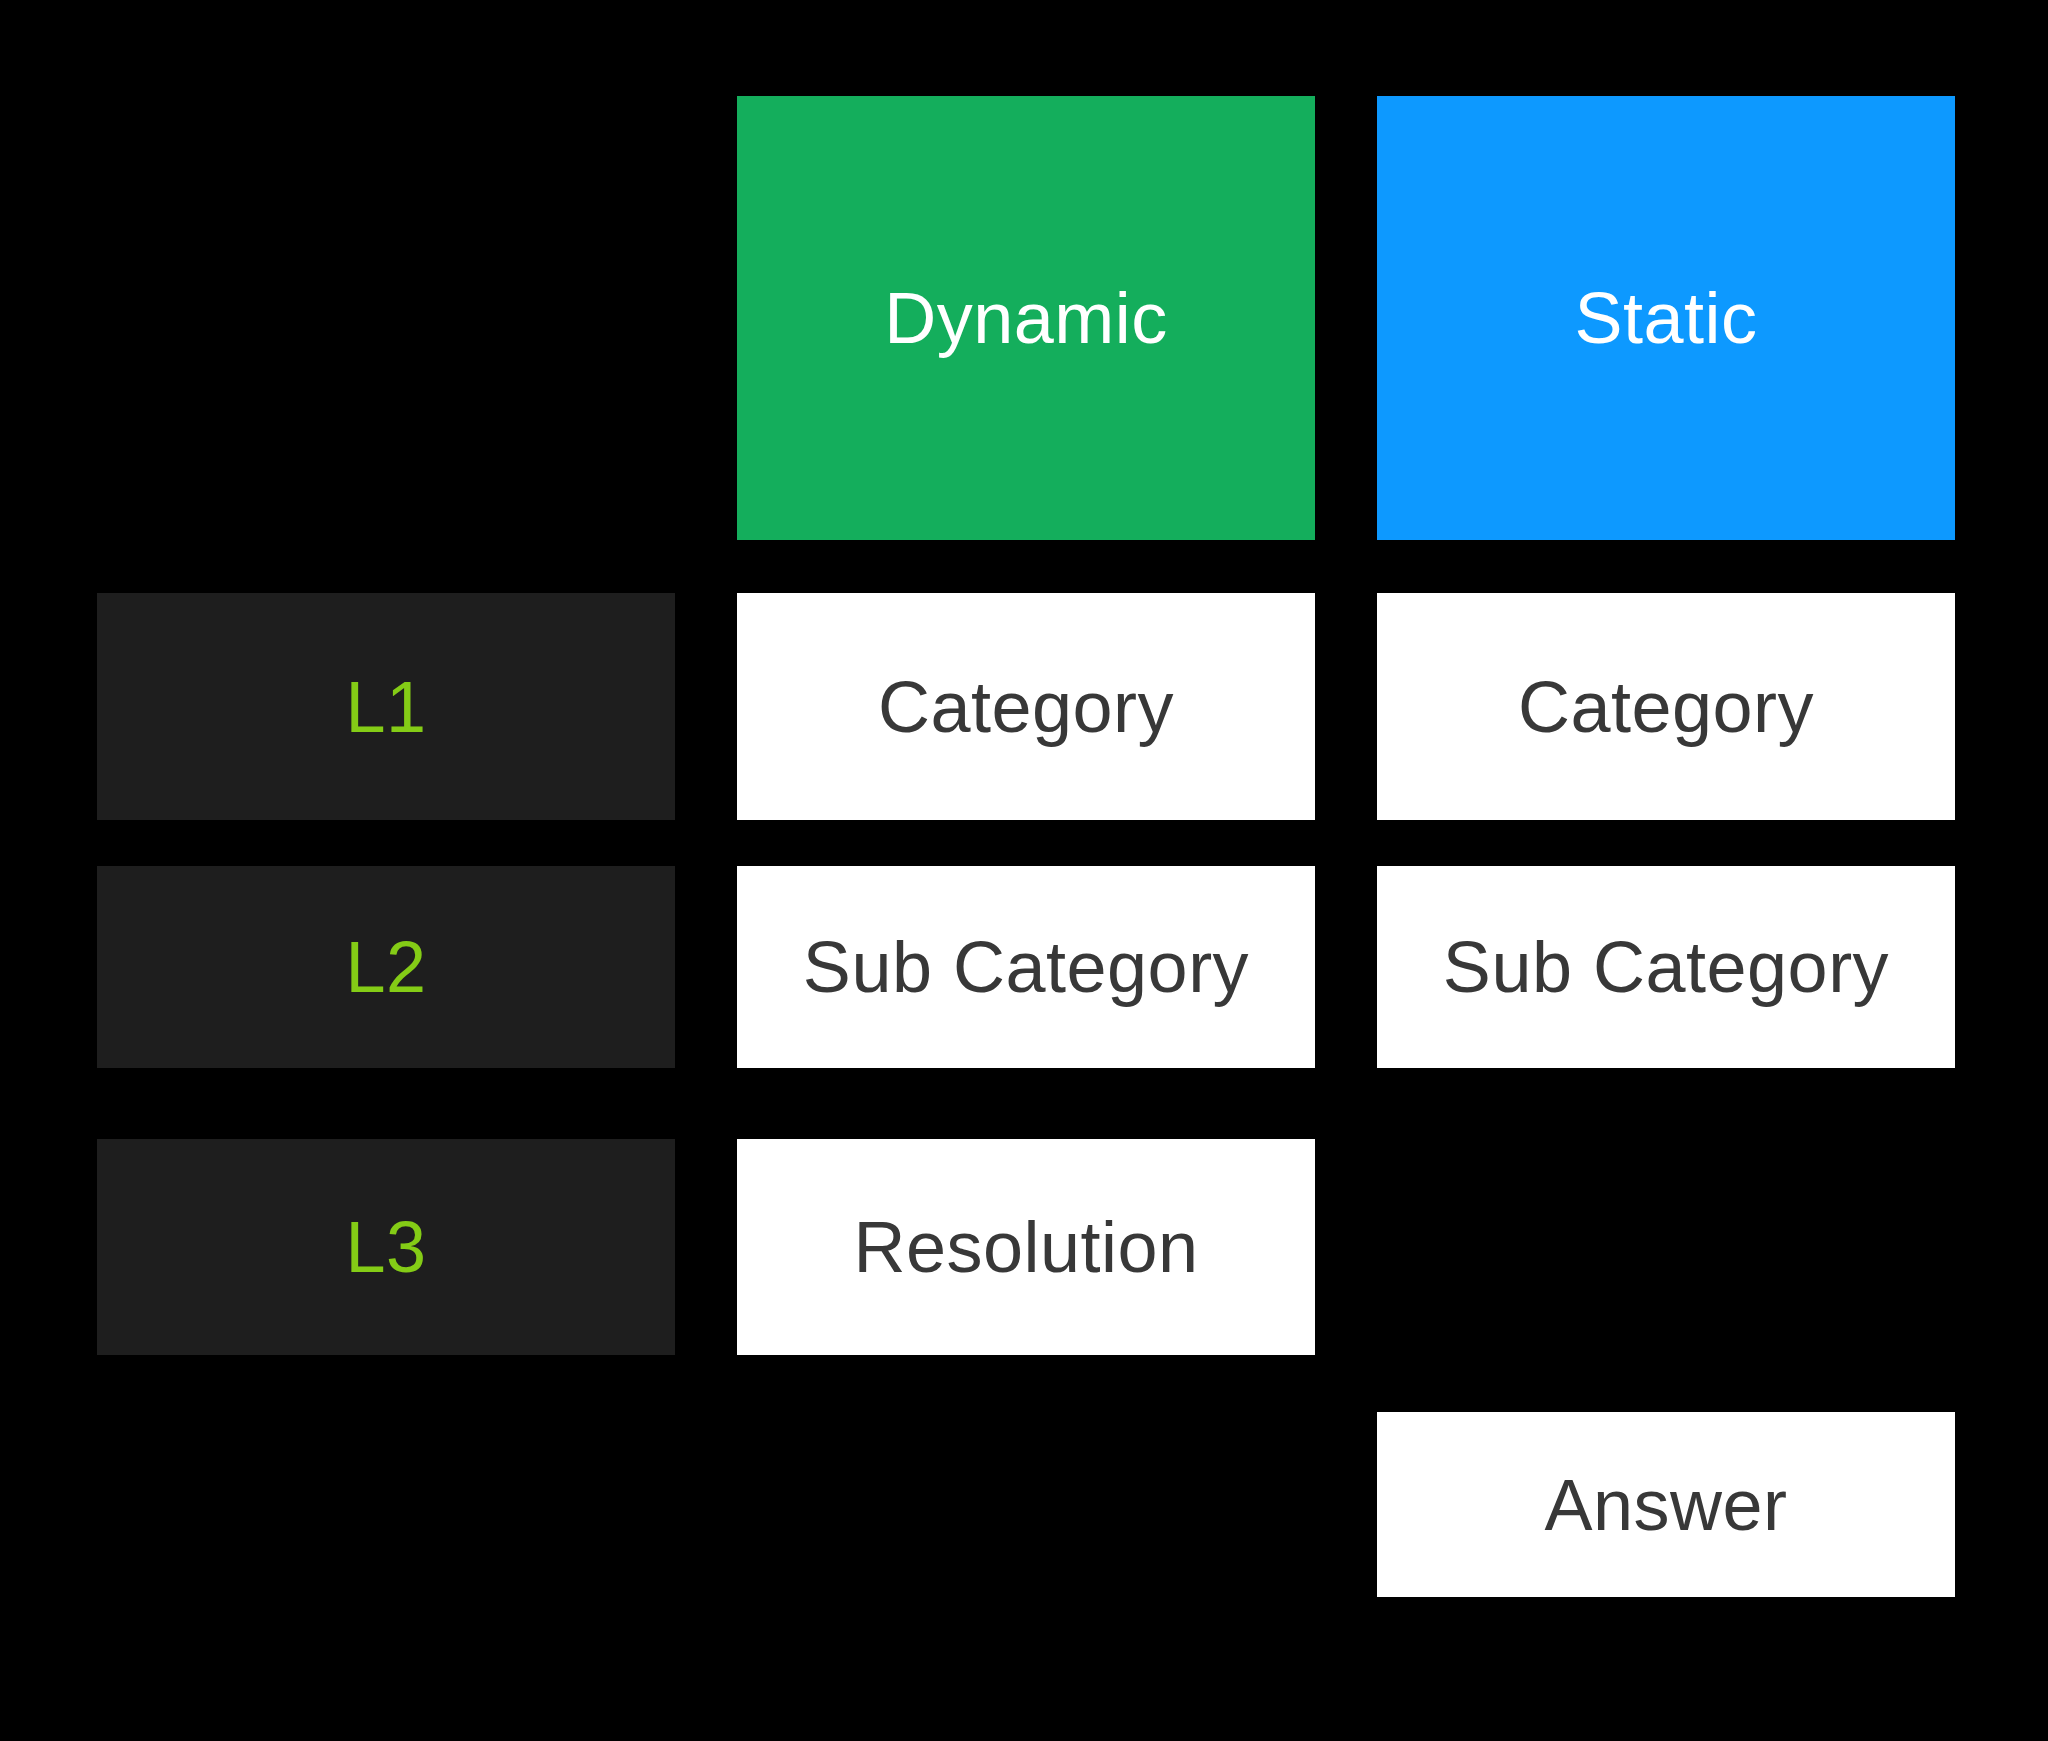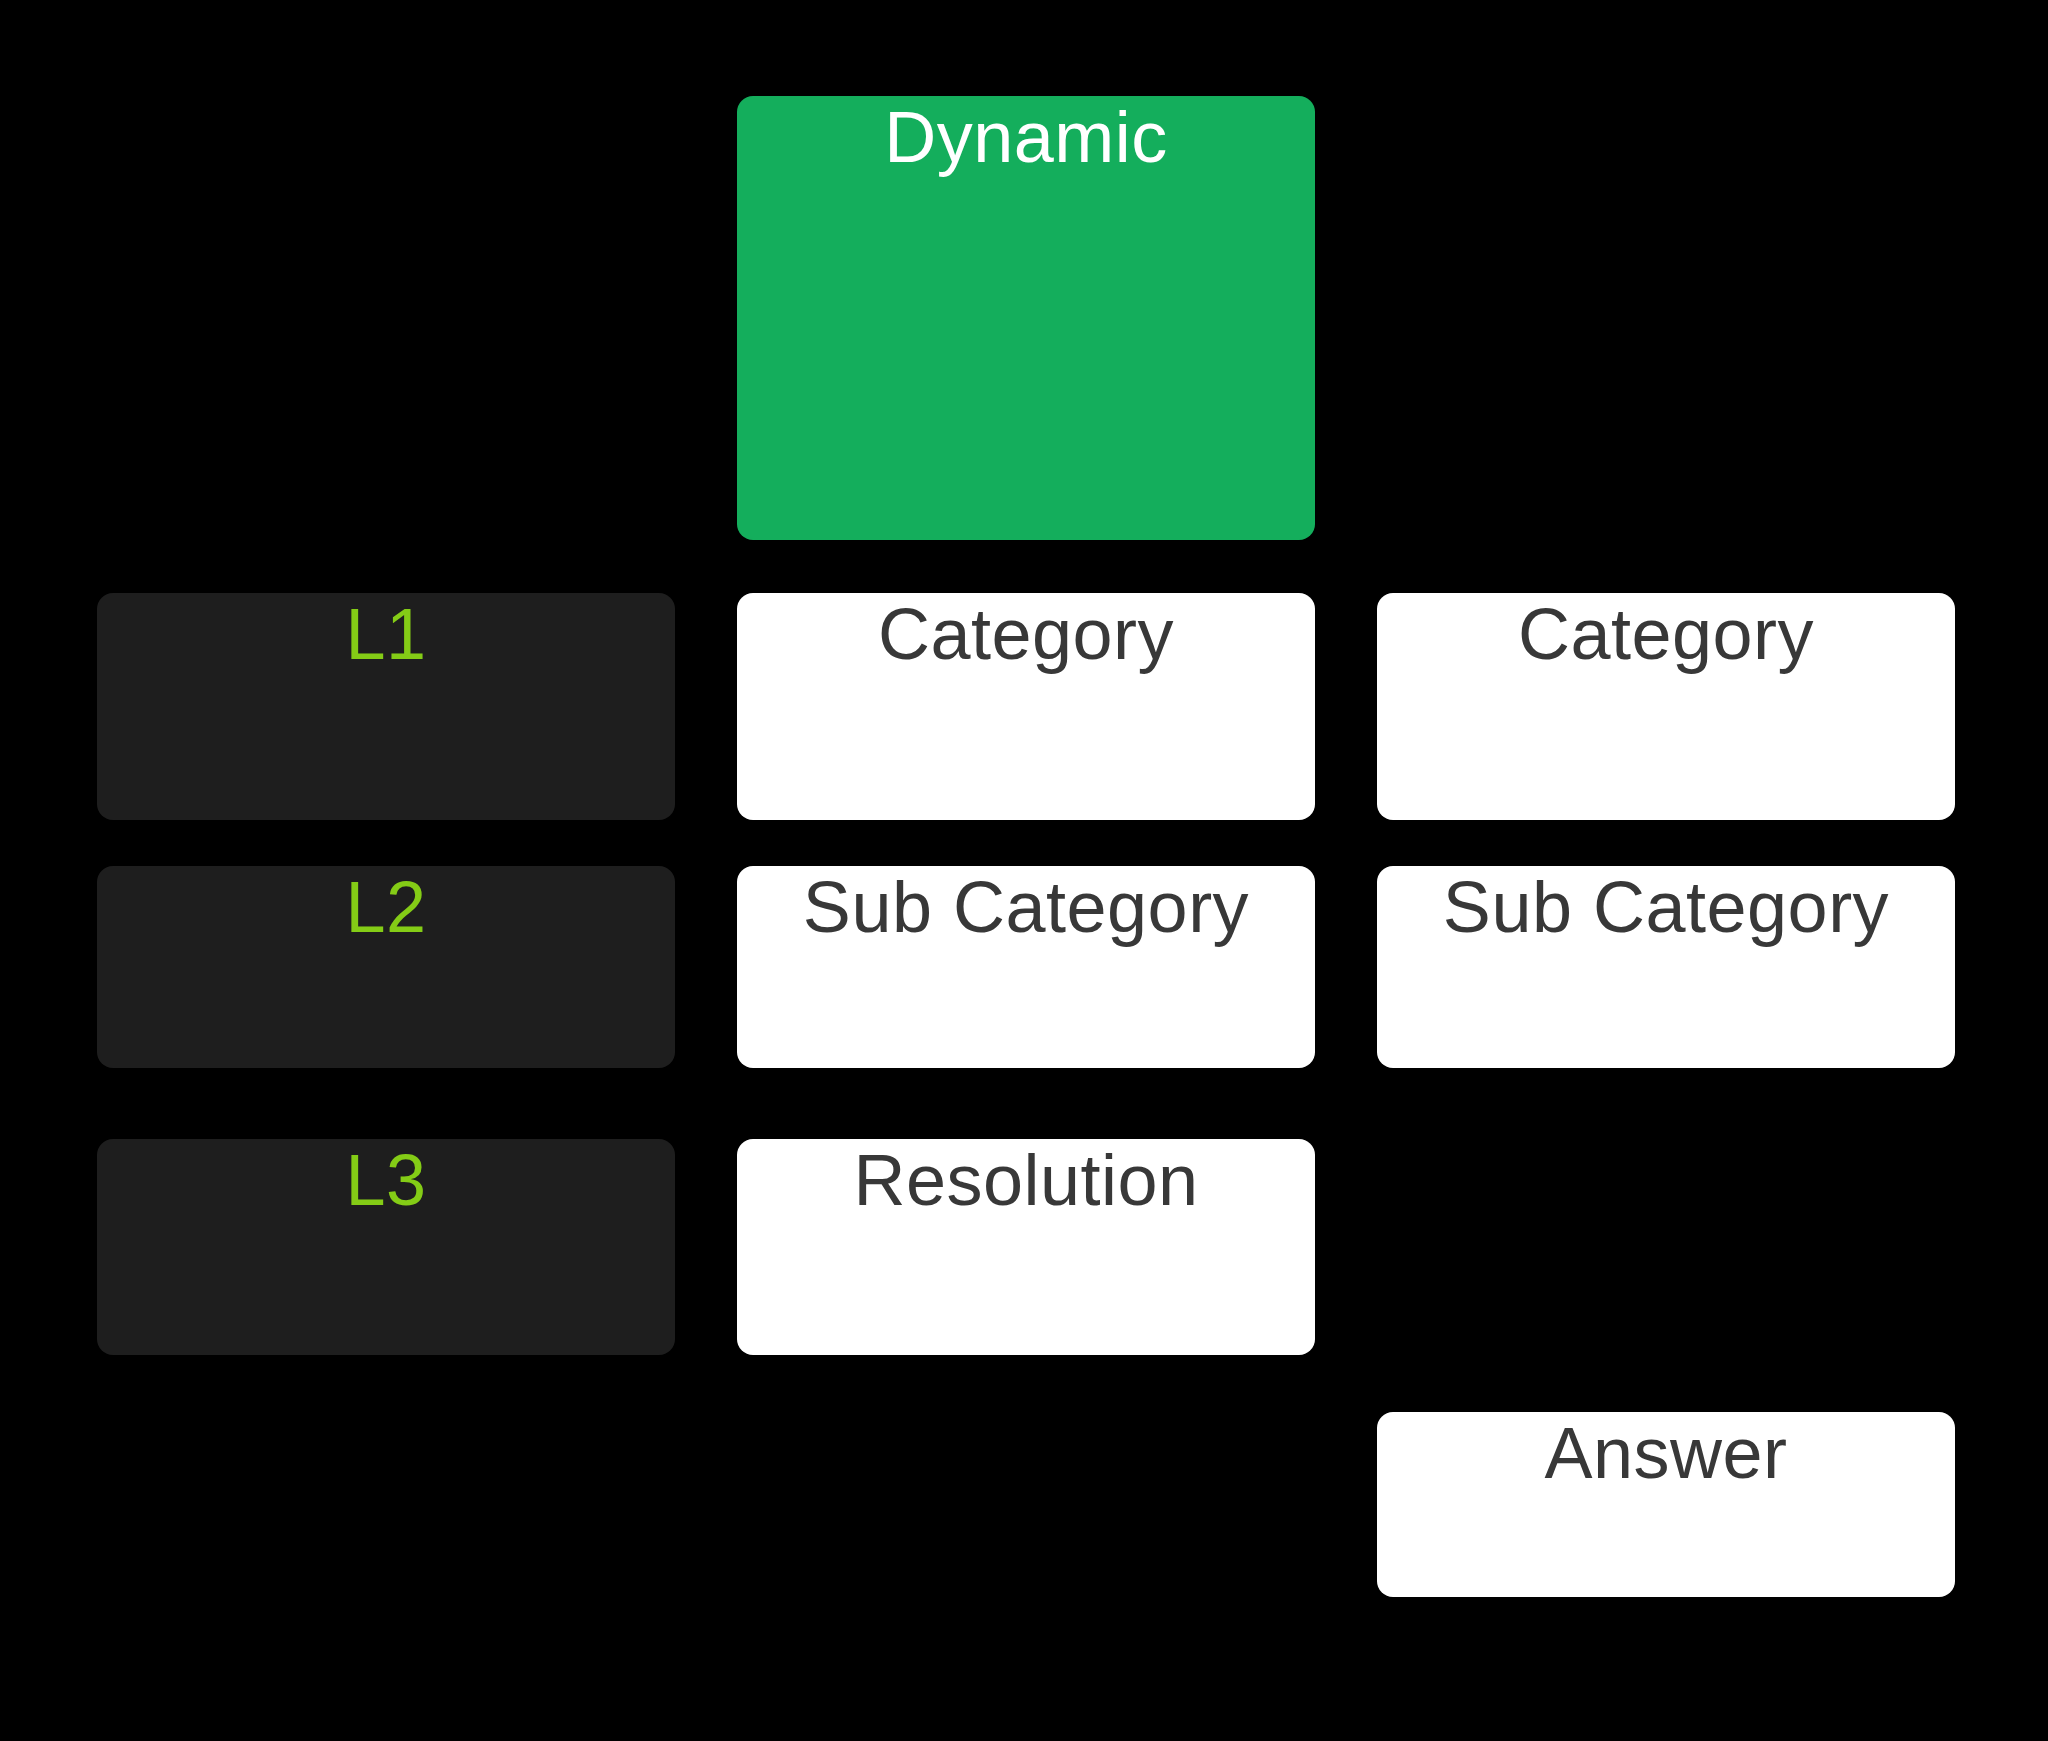--- a/index.html
+++ b/index.html
@@ -11,23 +11,23 @@
     position: relative;
     width: 2048px;
     height: 1741px;
     background: #000000;
     overflow: hidden;
     font-family: "Liberation Sans", "DejaVu Sans", sans-serif;
   }
   .box {
     position: absolute;
     width: 578px;
-    border-radius: 16px;
+    border-radius: 0;
     display: flex;
-    align-items: flex-start;
+    align-items: center;
     justify-content: center;
     box-sizing: border-box;
   }
   .box .label {
     font-size: 72px;
     font-weight: 500;
     letter-spacing: 0.5px;
     white-space: nowrap;
   }
   
@@ -68,20 +68,23 @@
   <div class="box cell-box col-dynamic row-1">
     <span class="label">Category</span>
   </div>
   <div class="box cell-box col-dynamic row-2">
     <span class="label">Sub Category</span>
   </div>
   <div class="box cell-box col-dynamic row-3">
     <span class="label">Resolution</span>
   </div>
 
+  <div class="box header-box col-static row-header" style="background: rgb(13, 153, 255);">
+    <span class="label">Static</span>
+  </div>
   <div class="box cell-box col-static row-1">
     <span class="label">Category</span>
   </div>
   <div class="box cell-box col-static row-2">
     <span class="label">Sub Category</span>
   </div>
   <div class="box cell-box col-static row-4">
     <span class="label">Answer</span>
   </div>
 

